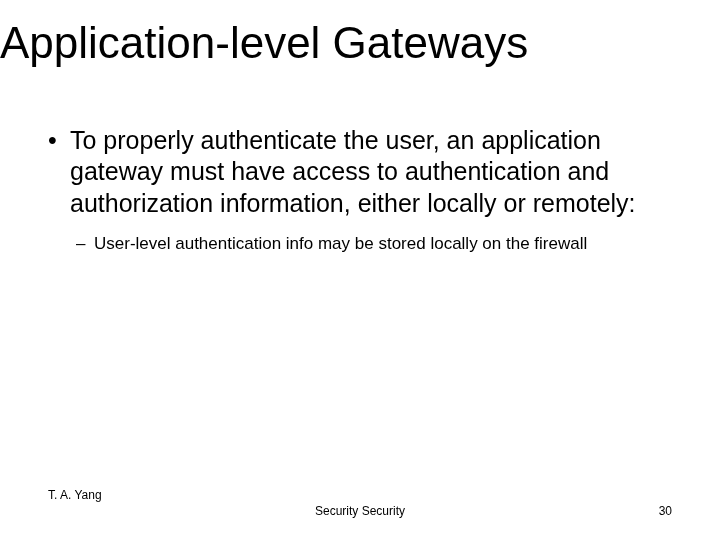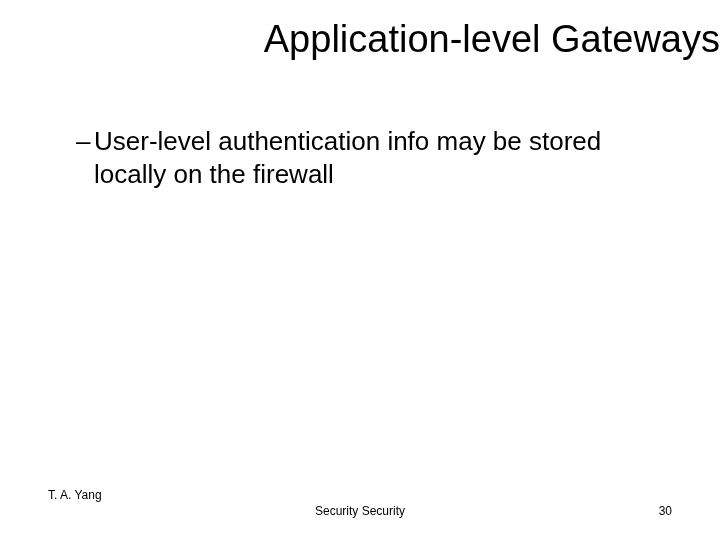--- a/index.html
+++ b/index.html
@@ -16,22 +16,22 @@
     position: relative;
     width: 720px;
     height: 540px;
     box-sizing: border-box;
   }
   .title {
     position: absolute;
     top: 18px;
     left: 0;
     width: 100%;
-    text-align: right;
-    font-size: 38px;
+    text-align: left;
+    font-size: 44px;
     font-weight: normal;
     letter-spacing: 0px;
   }
   .body {
     position: absolute;
     top: 125px;
     left: 48px;
     right: 48px;
   }
   .bullet-l1 {
@@ -41,21 +41,21 @@
     padding-left: 22px;
     position: relative;
   }
   .bullet-l1::before {
     content: "•";
     position: absolute;
     left: 0;
     top: 0;
   }
   .bullet-l2 {
-    font-size: 26px;
+    font-size: 17px;
     line-height: 1.25;
     margin-left: 28px;
     margin-bottom: 10px;
     padding-left: 18px;
     position: relative;
   }
   .bullet-l2::before {
     content: "–";
     position: absolute;
     left: 0;
@@ -87,20 +87,21 @@
   }
 </style>
 </head>
 <body>
 
 <div class="slide">
 
   <div class="title">Application-level Gateways</div>
 
   <div class="body">
+    <div class="bullet-l1">To properly authenticate the user, an application gateway must have access to authentication and authorization information, either locally or remotely:</div>
     <div class="bullet-l2">User-level authentication info may be stored locally on the firewall</div>
   </div>
 
   <div class="footer">
     <span class="footer-left">T. A. Yang</span>
     <span class="footer-center">Security Security</span>
     <span class="footer-right">30</span>
   </div>
 
 </div>

